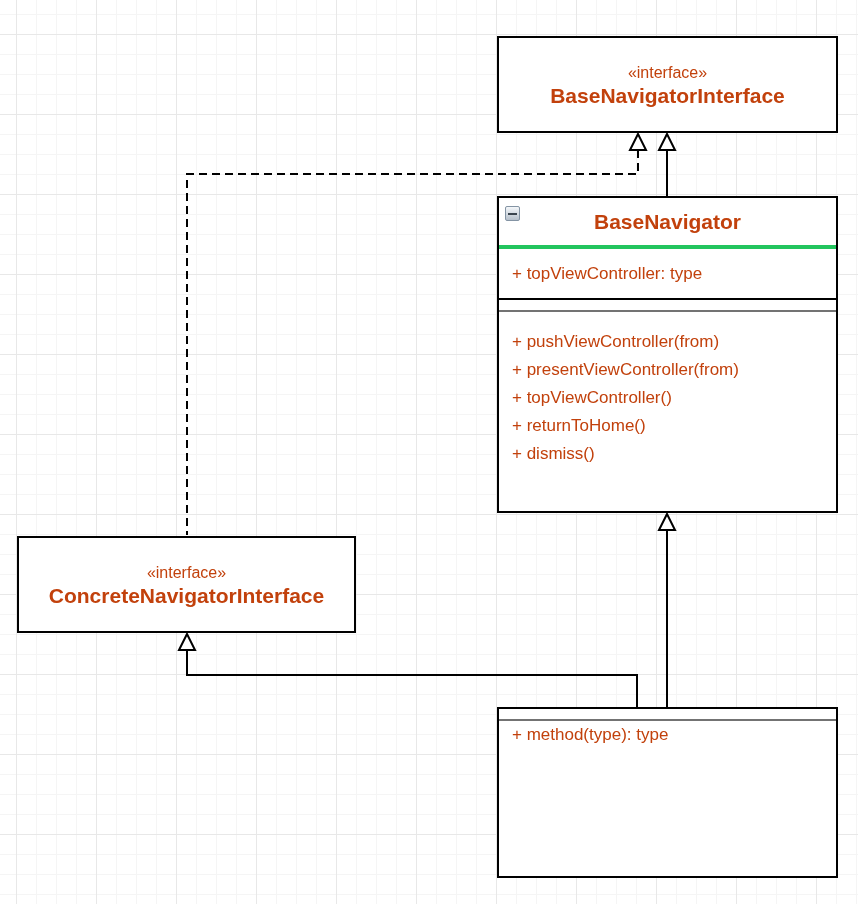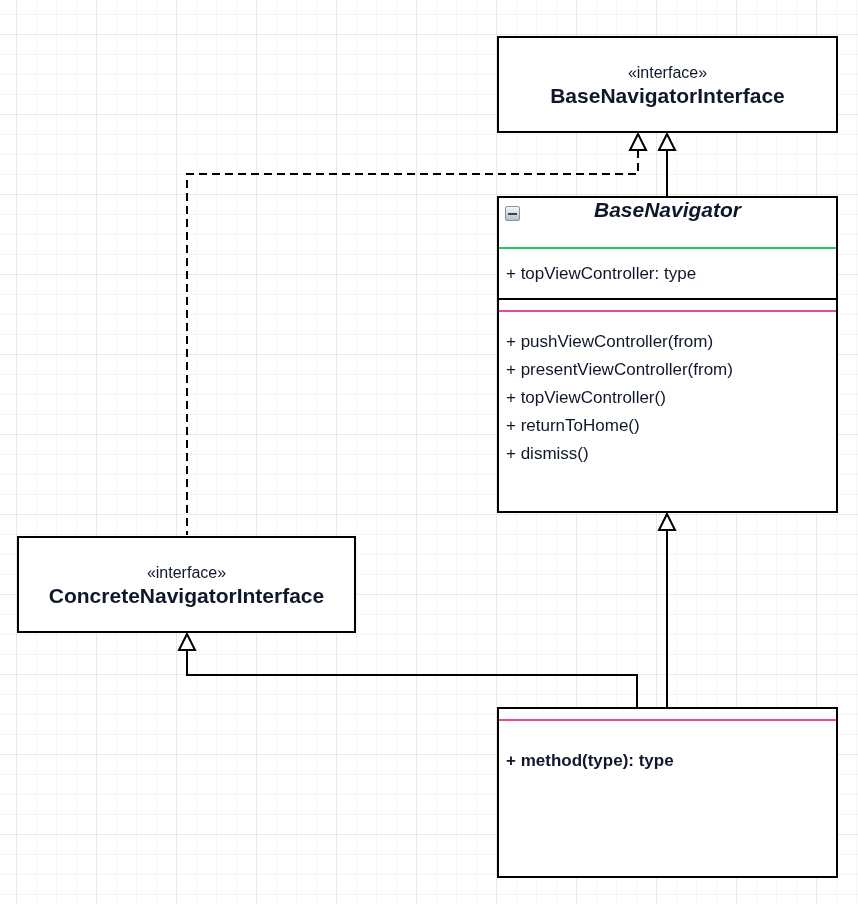--- a/index.html
+++ b/index.html
@@ -24,21 +24,21 @@
   .edges {
     position: absolute;
     left: 0; top: 0;
     width: 858px; height: 904px;
   }
   .uml-box {
     position: absolute;
     box-sizing: border-box;
     border: 2px solid #000000;
     background: #ffffff;
-    color: #0f172a;
+    color: #c2410c;
   }
   .iface-box {
     display: flex;
     flex-direction: column;
     align-items: center;
     justify-content: center;
     text-align: center;
   }
   .stereotype {
     font-size: 16px;
@@ -47,24 +47,24 @@
   }
   .class-name {
     font-size: 21px;
     line-height: 24px;
     font-weight: 700;
   }
   .class-header {
     position: relative;
     box-sizing: border-box;
     height: 51px;
-    border-bottom: 2px solid #22c55e;
+    border-bottom: 4px solid #22c55e;
     display: flex;
+    align-items: center;
     justify-content: center;
-    font-style: italic;
   }
   .collapse-btn {
     position: absolute;
     left: 6px;
     top: 8px;
     width: 15px;
     height: 15px;
     box-sizing: border-box;
     border: 1px solid #8494a4;
     border-radius: 2px;
@@ -75,46 +75,45 @@
     cursor: pointer;
   }
   .collapse-btn .minus-bar {
     width: 9px;
     height: 2px;
     background: #3a444e;
   }
   .section {
     box-sizing: border-box;
     font-size: 17px;
-    padding-left: 7px;
+    padding-left: 13px;
   }
   .attr-section {
     height: 51px;
     border-bottom: 2px solid #000000;
     display: flex;
     align-items: center;
   }
   .section-gap {
     height: 10px;
   }
   .methods-section {
-    border-top: 2px solid #ec4899;
+    border-top: 2px solid #737373;
   }
   .methods-list {
     padding-top: 16px;
   }
   .member-line {
     line-height: 28px;
     white-space: nowrap;
   }
   .method-single {
     height: 56px;
     display: flex;
-    align-items: flex-end;
-    font-weight: bold;
+    align-items: flex-start;
   }
 </style>
 </head>
 <body>
 
 <div class="canvas">
 
   <svg class="edges" viewBox="0 0 858 904" xmlns="http://www.w3.org/2000/svg">
 
     <g>

